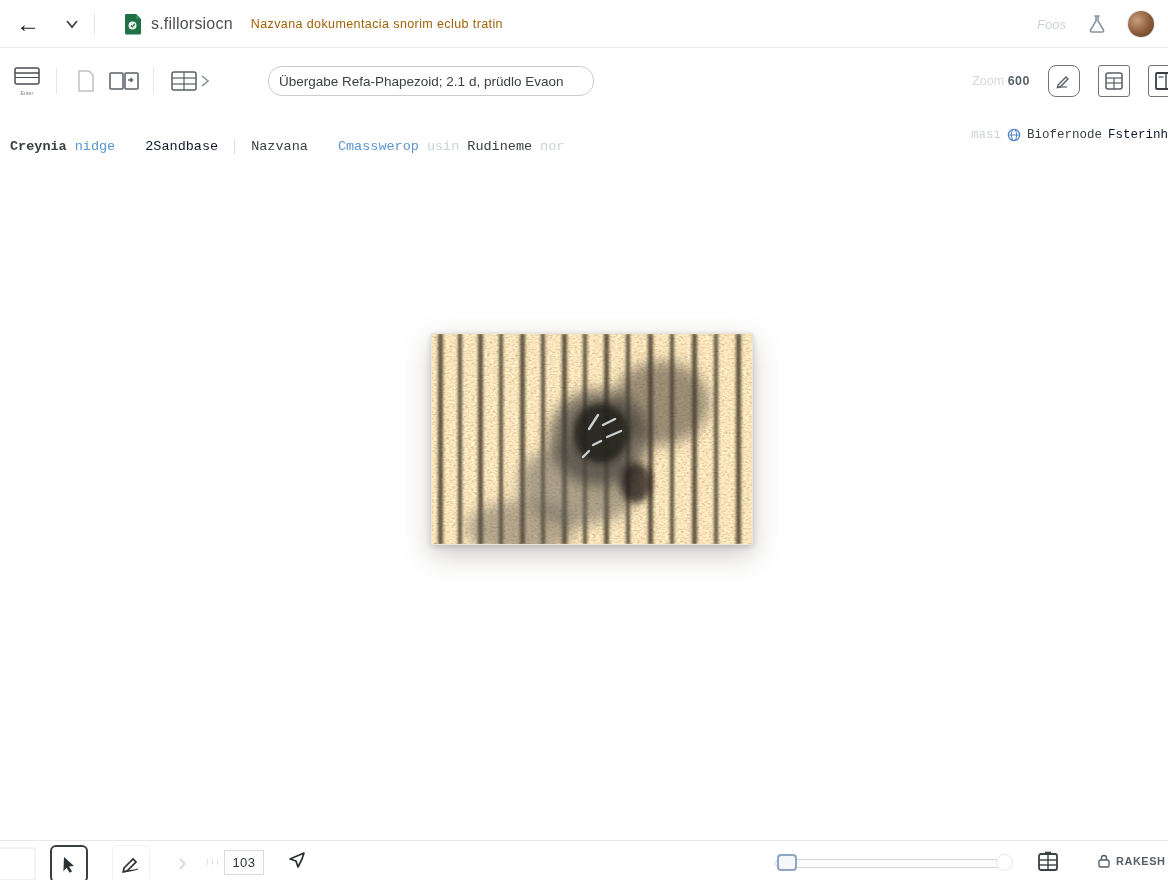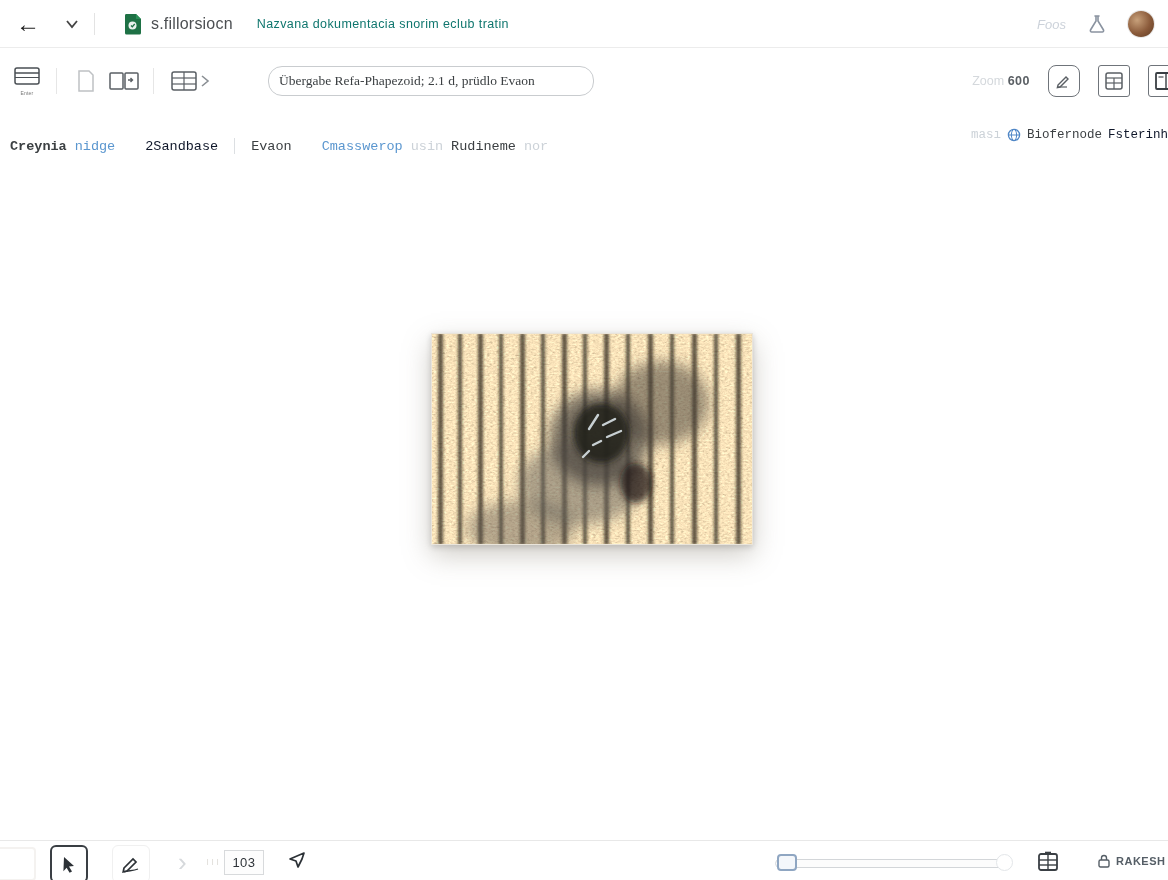--- a/index.html
+++ b/index.html
@@ -10,38 +10,38 @@
   
   .topbar { position:absolute; left:0; top:0; width:1168px; height:48px;
             background:#fff; border-bottom:1px solid #ececec;
             display:flex; align-items:center; }
   .back-btn { margin-left:16px; font-size:24px; color:#1a1a1a; cursor:pointer;
               line-height:1; font-weight:600; }
   .chev-btn { margin-left:24px; color:#444; cursor:pointer; display:flex; }
   .vdiv { width:1px; height:22px; background:#e3e3e3; margin:0 14px; }
   .appicon { width:20px; height:22px; margin-left:14px; }
   .appname { margin-left:8px; font-size:16px; color:#4c4f52; letter-spacing:.2px; }
-  .docpath { margin-left:24px; font-size:12.5px; color:#0f766e; letter-spacing:.4px;
+  .docpath { margin-left:18px; font-size:12.5px; color:#a16207; letter-spacing:.4px;
              white-space:nowrap; overflow:hidden; max-width:330px; }
   .topbar-right { position:absolute; right:14px; top:0; height:48px;
                   display:flex; align-items:center; gap:20px; }
   .acct-label { font-size:13px; color:#ccd2da; font-style:italic; }
   .flask { color:#8a93a0; display:flex; }
   .avatar { width:26px; height:26px; border-radius:50%;
             background:radial-gradient(circle at 35% 35%, #c7a07a 0%, #8a5a3a 55%, #5d3a22 100%);
             box-shadow:0 0 0 1px #e8e8e8; cursor:pointer; }
 
   
   .toolbar { position:absolute; left:0; top:48px; width:1168px; height:66px;
              background:#fff; display:flex; align-items:center; }
   .tbtn { width:38px; height:38px; border-radius:4px; display:flex; align-items:center;
           justify-content:center; cursor:pointer; color:#5a5f64; }
   .tb-div { width:1px; height:26px; background:#e6e6e6; margin:0 10px; }
   .title-input { width:326px; height:30px; border:1px solid #c9cccf; border-radius:14px;
-                 font-family:Liberation Serif, serif; font-size:13.5px; color:#3c4043;
+                 font-family:Liberation Sans, sans-serif; font-size:13.5px; color:#3c4043;
                  padding:0 10px; margin-left:52px; background:#fff; }
   .toolbar-right { position:absolute; right:0; top:0; height:66px;
                    display:flex; align-items:center; gap:18px; padding-right:0; }
   .zoom-text { font-size:12.5px; }
   .zoom-text .faded { color:#d4d8dc; }
   .zoom-text .val { color:#5a5f64; font-weight:700; letter-spacing:.5px; }
   .sq-btn { width:32px; height:32px; border:1.5px solid #6f747a; border-radius:8px;
             display:flex; align-items:center; justify-content:center; color:#5a5f64;
             cursor:pointer; background:#fff; }
   .sq-btn.square { border-radius:3px; }
@@ -198,21 +198,21 @@
   </div>
 
   <div class="navrow">
     <span style="width:10px"></span>
     <span class="dark" style="font-weight:600">Creynia</span>
     <span class="nav-gap-s"></span>
     <span class="blue">nidge</span>
     <span class="nav-gap-m"></span>
     <span class="muted">2Sandbase</span>
     <span class="nav-div"></span>
-    <span class="dark">Evaon</span>
+    <span class="dark">Nazvana</span>
     <span class="nav-gap-m"></span>
     <span class="blue">Cmasswerop</span>
     <span class="nav-gap-s"></span>
     <span class="faint">usin</span>
     <span class="nav-gap-s"></span>
     <span class="dark">Rudineme</span>
     <span class="nav-gap-s"></span>
     <span class="faint">nor</span>
     <div class="navrow-right">
       <span class="faint">ması</span>

